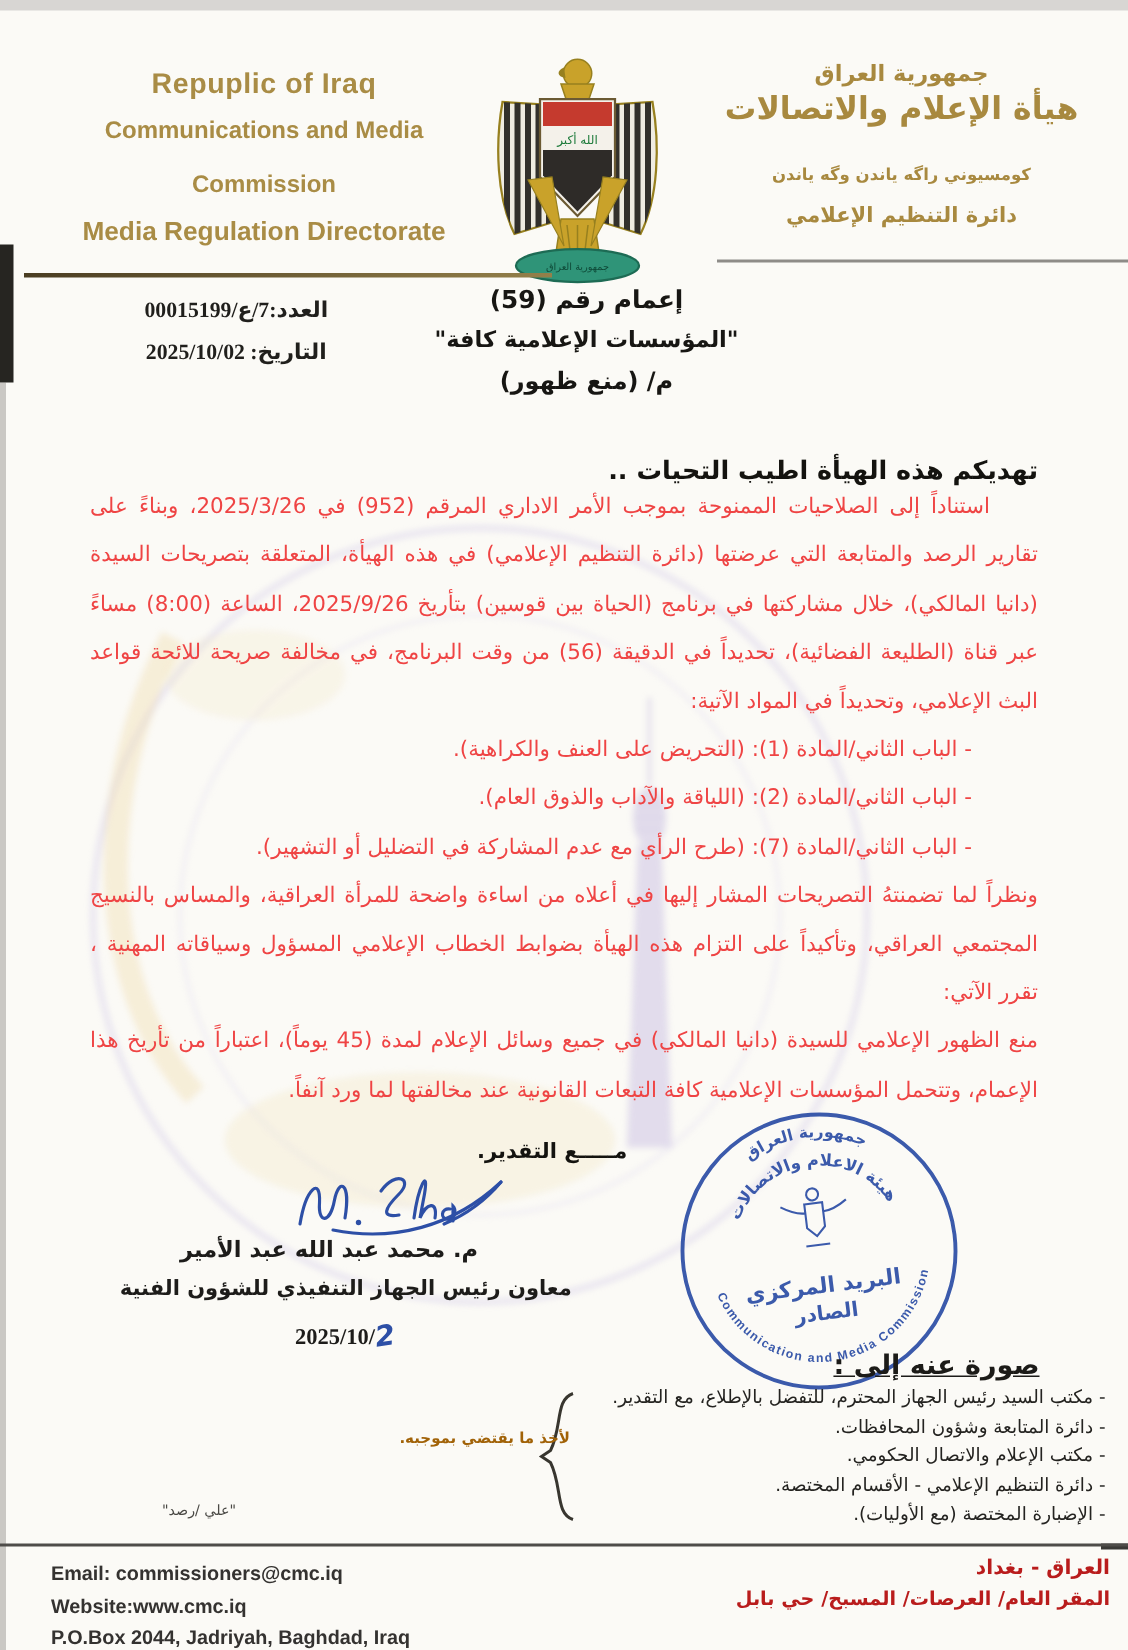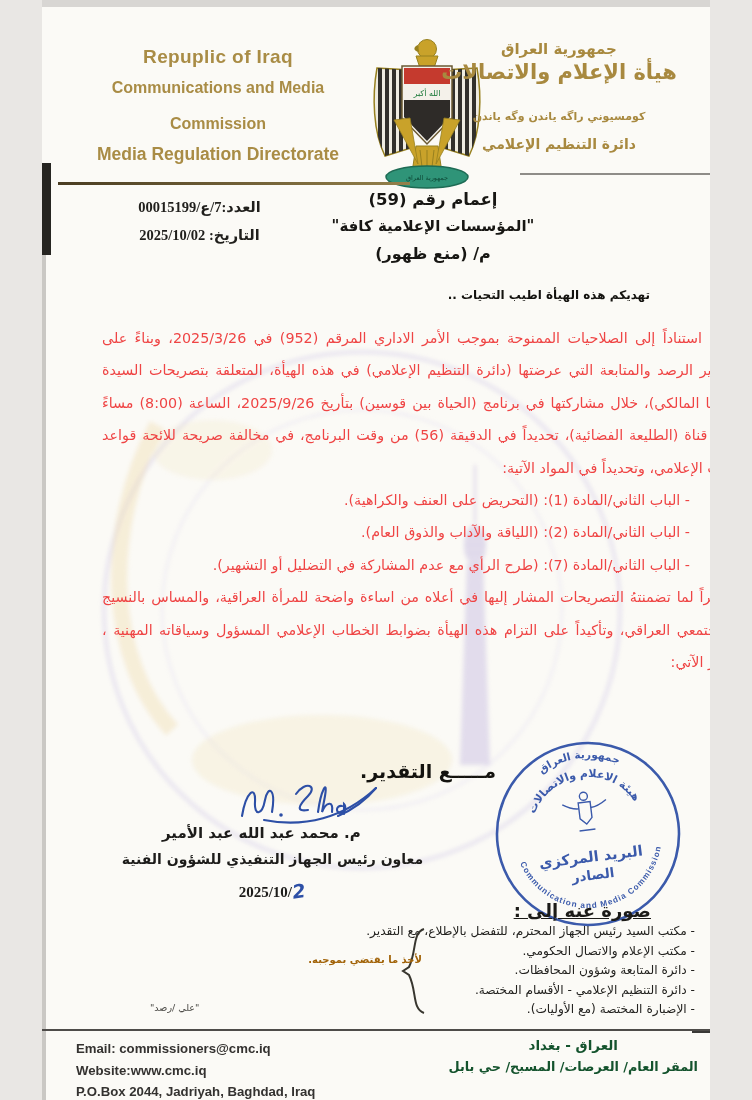--- a/index.html
+++ b/index.html
@@ -1,16 +1,16 @@
 <!DOCTYPE html>
 <html><head>
 <meta charset="utf-8">
 <style>
   html,body{margin:0;padding:0;background:#e9e7e4;}
-  .page{position:relative;width:668px;height:1100px;margin:0 auto;background:#fbfaf6;overflow:hidden;
+  .page{position:relative;width:752px;height:1100px;margin:0 auto;background:#fbfaf6;overflow:hidden;
         font-family:"DejaVu Sans",sans-serif;color:#1d1c1a;}
   .abs{position:absolute;}
   
   .top-band{left:0;top:0;width:752px;height:7px;background:#d8d6d3;}
   .left-dark{left:0;top:163px;width:9px;height:92px;background:#262521;}
   .left-grey{left:0;top:255px;width:4px;height:845px;background:rgba(90,86,78,.30);}
   .right-dash{right:0;top:1029px;width:18px;height:4px;background:#3a3936;}
   
   .hdr-left{left:30px;top:0;width:292px;text-align:center;color:#a98c45;font-family:"Liberation Sans","DejaVu Sans",sans-serif;font-weight:bold;}
   .hl1{top:46px;font-size:19px;letter-spacing:.4px;}
@@ -27,45 +27,45 @@
   .rule-left{left:16px;top:182px;width:352px;height:2.5px;background:linear-gradient(to right,#4a3d22,#94804a);}
   .rule-right{left:478px;top:173px;width:274px;height:2px;background:#8e8c88;}
   
   .meta{left:50px;top:193px;width:215px;direction:rtl;text-align:center;
         font-family:"Liberation Serif","DejaVu Sans",serif;font-weight:bold;font-size:14.5px;color:#201f1c;line-height:28px;}
   
   .title-block{left:261px;top:190px;width:260px;text-align:center;direction:rtl;color:#171613;font-weight:bold;}
   .t1{position:absolute;top:0;width:100%;font-size:16.5px;}
   .t2{position:absolute;top:27px;width:100%;font-size:15px;}
   .t3{position:absolute;top:54px;width:100%;font-size:16px;}
-  .greeting{right:60px;top:288px;direction:rtl;font-size:12px;font-weight:bold;color:#14130f;}
+  .greeting{right:60px;top:304px;direction:rtl;font-size:17px;font-weight:bold;color:#14130f;}
   
   .body-text{left:60px;top:322px;width:632px;direction:rtl;font-size:14.3px;line-height:32.4px;text-align:justify;text-align-last:start;color:#ef4444;}
   .body-text p{margin:0;}
   .p1{text-indent:32px;}
   .bullets div{padding-right:44px;}
-  .closing{left:318px;top:760px;direction:rtl;font-size:19px;font-weight:bold;color:#14130f;}
+  .closing{left:318px;top:760px;direction:rtl;font-size:14px;font-weight:bold;color:#14130f;}
   
   .sig-scribble{left:192px;top:770px;}
   .sig-name{left:120px;top:824px;width:220px;text-align:left;direction:rtl;font-size:15px;font-weight:bold;}
   .sig-role{left:78px;top:851px;width:305px;text-align:center;direction:rtl;font-size:14px;font-weight:bold;}
   .sig-date{left:150px;top:879px;width:160px;text-align:center;direction:ltr;font-size:15px;font-weight:bold;font-family:"Liberation Serif","DejaVu Sans",serif;}
   .hand-digit{color:#2d4fa6;font-size:19px;font-style:italic;display:inline-block;transform:rotate(-8deg) translateY(1px);font-family:"DejaVu Sans",sans-serif;}
   
   .stamp{left:450px;top:738px;width:192px;height:192px;transform:rotate(-7deg);opacity:.93;}
   
   .dist-heading{right:59px;top:900px;direction:rtl;font-size:18px;font-weight:bold;text-decoration:underline;color:#1c1b18;text-align:right;}
   .dist-items{right:15px;top:922px;width:368px;direction:rtl;text-align:right;font-size:12.2px;line-height:19.6px;color:#242320;}
   .brace{left:358px;top:927px;}
   .brace-note{left:220px;top:954px;width:160px;direction:rtl;font-size:10px;font-weight:bold;color:#a16207;}
   .small-note{left:108px;top:1002px;direction:rtl;font-size:9.5px;color:#4a4945;}
   
   .footer-rule{left:0;top:1029px;width:752px;height:2px;background:#4e4c49;}
   .footer-left{left:34px;top:1038px;font-family:"Liberation Sans","DejaVu Sans",sans-serif;font-weight:bold;font-size:13.2px;line-height:21.5px;color:#343230;}
-  .footer-right{right:12px;top:1034px;text-align:center;direction:rtl;font-weight:bold;color:#14532d;line-height:22px;}
+  .footer-right{right:12px;top:1034px;text-align:right;direction:rtl;font-weight:bold;color:#b91c1c;line-height:22px;}
   .fr1{font-size:13.5px;}
   .fr2{font-size:12.8px;}
   .watermark{left:20px;top:330px;filter:blur(2px);}
 </style>
 </head>
 <body>
 
 <div class="page">
 
   <div class="abs top-band"></div>
@@ -158,20 +158,21 @@
   <div class="abs greeting">تهديكم هذه الهيأة اطيب التحيات ..</div>
 
   <div class="abs body-text">
     <p class="p1">استناداً إلى الصلاحيات الممنوحة بموجب الأمر الاداري المرقم (952) في 2025/3/26، وبناءً على تقارير الرصد والمتابعة التي عرضتها (دائرة التنظيم الإعلامي) في هذه الهيأة، المتعلقة بتصريحات السيدة (دانيا المالكي)، خلال مشاركتها في برنامج (الحياة بين قوسين) بتأريخ 2025/9/26، الساعة (8:00) مساءً عبر قناة (الطليعة الفضائية)، تحديداً في الدقيقة (56) من وقت البرنامج، في مخالفة صريحة للائحة قواعد البث الإعلامي، وتحديداً في المواد الآتية:</p>
     <div class="bullets">
       <div>- الباب الثاني/المادة (1): (التحريض على العنف والكراهية).</div>
       <div>- الباب الثاني/المادة (2): (اللياقة والآداب والذوق العام).</div>
       <div>- الباب الثاني/المادة (7): (طرح الرأي مع عدم المشاركة في التضليل أو التشهير).</div>
     </div>
     <p>ونظراً لما تضمنتهُ التصريحات المشار إليها في أعلاه من اساءة واضحة للمرأة العراقية، والمساس بالنسيج المجتمعي العراقي، وتأكيداً على التزام هذه الهيأة بضوابط الخطاب الإعلامي المسؤول وسياقاته المهنية ، تقرر الآتي:</p>
+    <p>منع الظهور الإعلامي للسيدة (دانيا المالكي) في جميع وسائل الإعلام لمدة (45 يوماً)، اعتباراً من تأريخ هذا الإعمام، وتتحمل المؤسسات الإعلامية كافة التبعات القانونية عند مخالفتها لما ورد آنفاً.</p>
   </div>
 
   <div class="abs closing">مـــــع التقدير.</div>
 
   <svg class="abs sig-scribble" width="150" height="58" viewBox="0 0 150 58">
     <g stroke="#2d4fa6" stroke-width="2.1" fill="none" stroke-linecap="round">
       <path d="M8,46 C12,22 22,14 21,32 C20,46 28,46 31,30 C34,15 42,18 38,42"></path>
       <path d="M62,24 C72,10 84,16 74,26 C64,36 62,42 74,40"></path>
       <path d="M84,42 C87,20 94,8 91,26 L88,42 C92,32 100,30 98,42"></path>
       <path d="M108,36 C102,35 101,43 107,43 C112,43 112,36 110,34 L110,44"></path>
@@ -206,22 +207,22 @@
       <path d="M74,64 C80,68 86,70 90,70 M118,64 C112,68 106,70 102,70"></path>
       <path d="M88,92 H104"></path>
     </g>
     <text x="96" y="124" font-size="14.5" font-weight="bold" fill="#2d4ea6" text-anchor="middle" font-family="DejaVu Sans">البريد المركزي</text>
     <text x="96" y="142" font-size="13.5" font-weight="bold" fill="#2d4ea6" text-anchor="middle" font-family="DejaVu Sans">الصادر</text>
   </svg>
 
   <div class="abs dist-heading">صورة عنه إلى :</div>
   <div class="abs dist-items">
     <div>- مكتب السيد رئيس الجهاز المحترم، للتفضل بالإطلاع، مع التقدير.</div>
+    <div>- دائرة المتابعة وشؤون المحافظات.</div>
     <div>- مكتب الإعلام والاتصال الحكومي.</div>
-    <div>- دائرة المتابعة وشؤون المحافظات.</div>
     <div>- دائرة التنظيم الإعلامي - الأقسام المختصة.</div>
     <div>- الإضبارة المختصة (مع الأوليات).</div>
   </div>
   <svg class="abs brace" width="26" height="88" viewBox="0 0 26 88">
     <path d="M24,2 C12,6 17,24 9,40 L3,44 L9,48 C17,64 12,82 24,86" stroke="#38362f" stroke-width="2" fill="none"></path>
   </svg>
   <div class="abs brace-note">لأخذ ما يقتضي بموجبه.</div>
   <div class="abs small-note">"علي /رصد"</div>
 
   <div class="abs footer-rule"></div>

